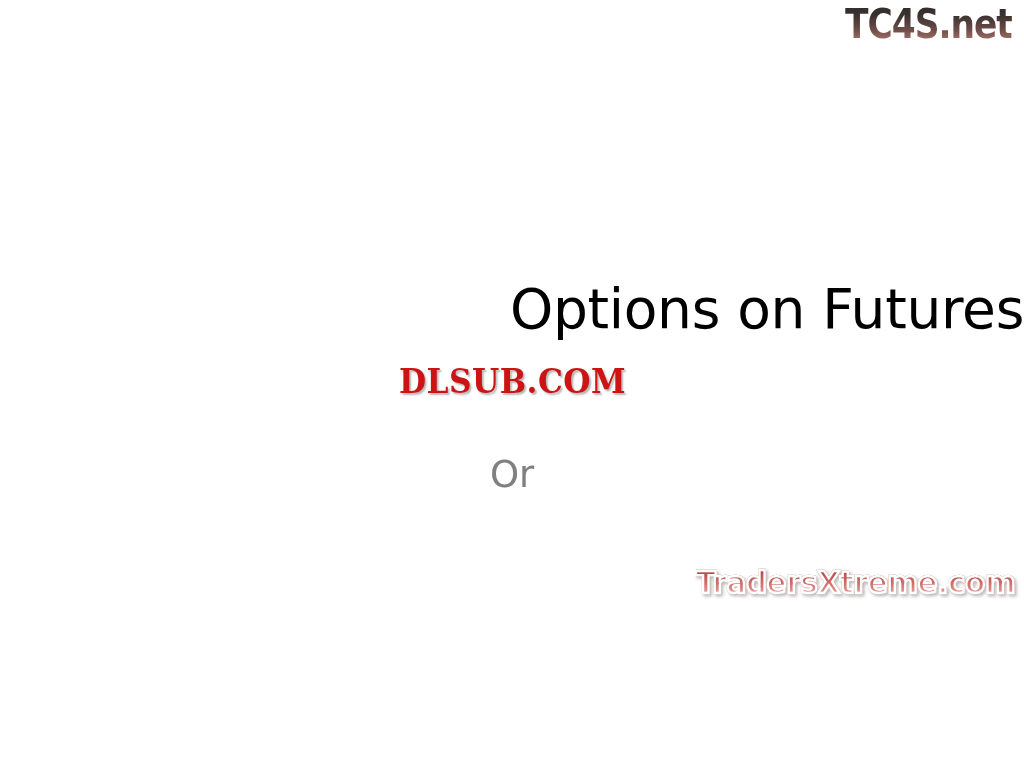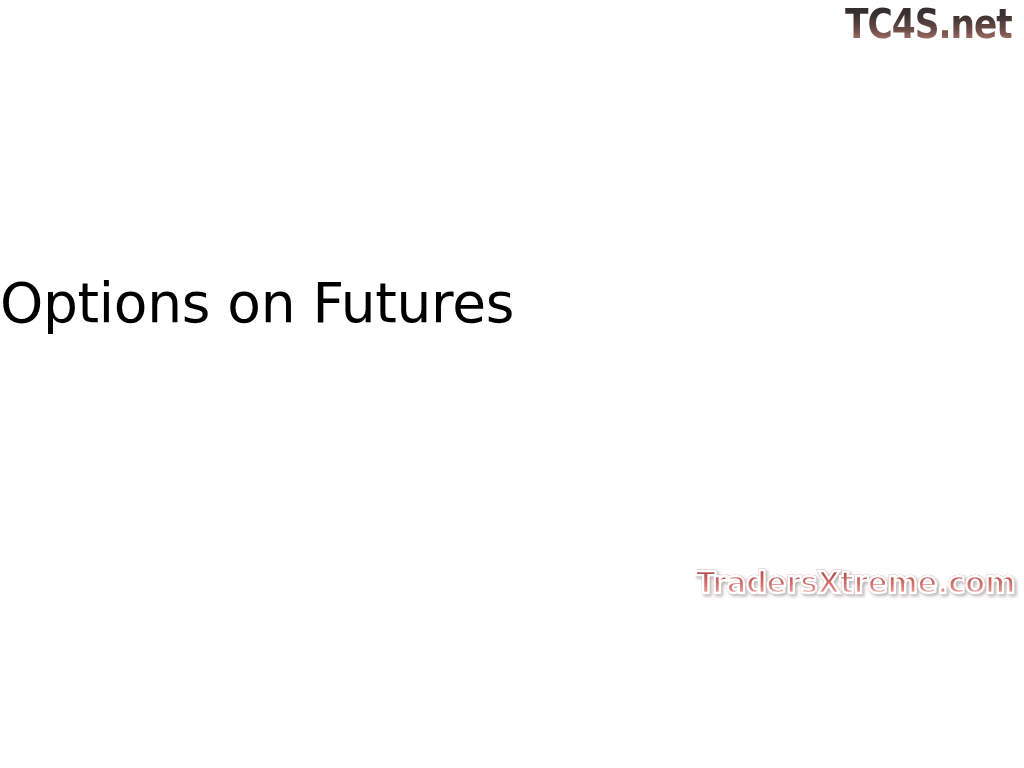--- a/index.html
+++ b/index.html
@@ -46,22 +46,22 @@
     text-shadow: none;
     white-space: nowrap;
     user-select: none;
   }
 
   
   .title {
     position: absolute;
     left: 0;
     right: 0;
-    top: 272px;
-    text-align: left;
+    top: 278px;
+    text-align: right;
     font-family: "DejaVu Sans", sans-serif;
     font-weight: 400;
     font-size: 55px;
     line-height: 62px;
     color: #000000;
     letter-spacing: -0.3px;
   }
 
   
   .dlsub-watermark {
@@ -139,19 +139,23 @@
 </style>
 </head>
 <body>
 
 <div class="slide">
 
   <div class="tc4s-logo">TC4S.net</div>
 
   <div class="title">Options on Futures</div>
 
+  <div class="dlsub-watermark">
+    <span class="dlsub-text">DLSUB.COM</span>
+  </div>
 
   <div class="subtitle">
+    <span class="sub-line">Or</span>
   </div>
 
   <div class="tradersxtreme-logo">TradersXtreme.com</div>
 
 </div>
 
 </body></html>

